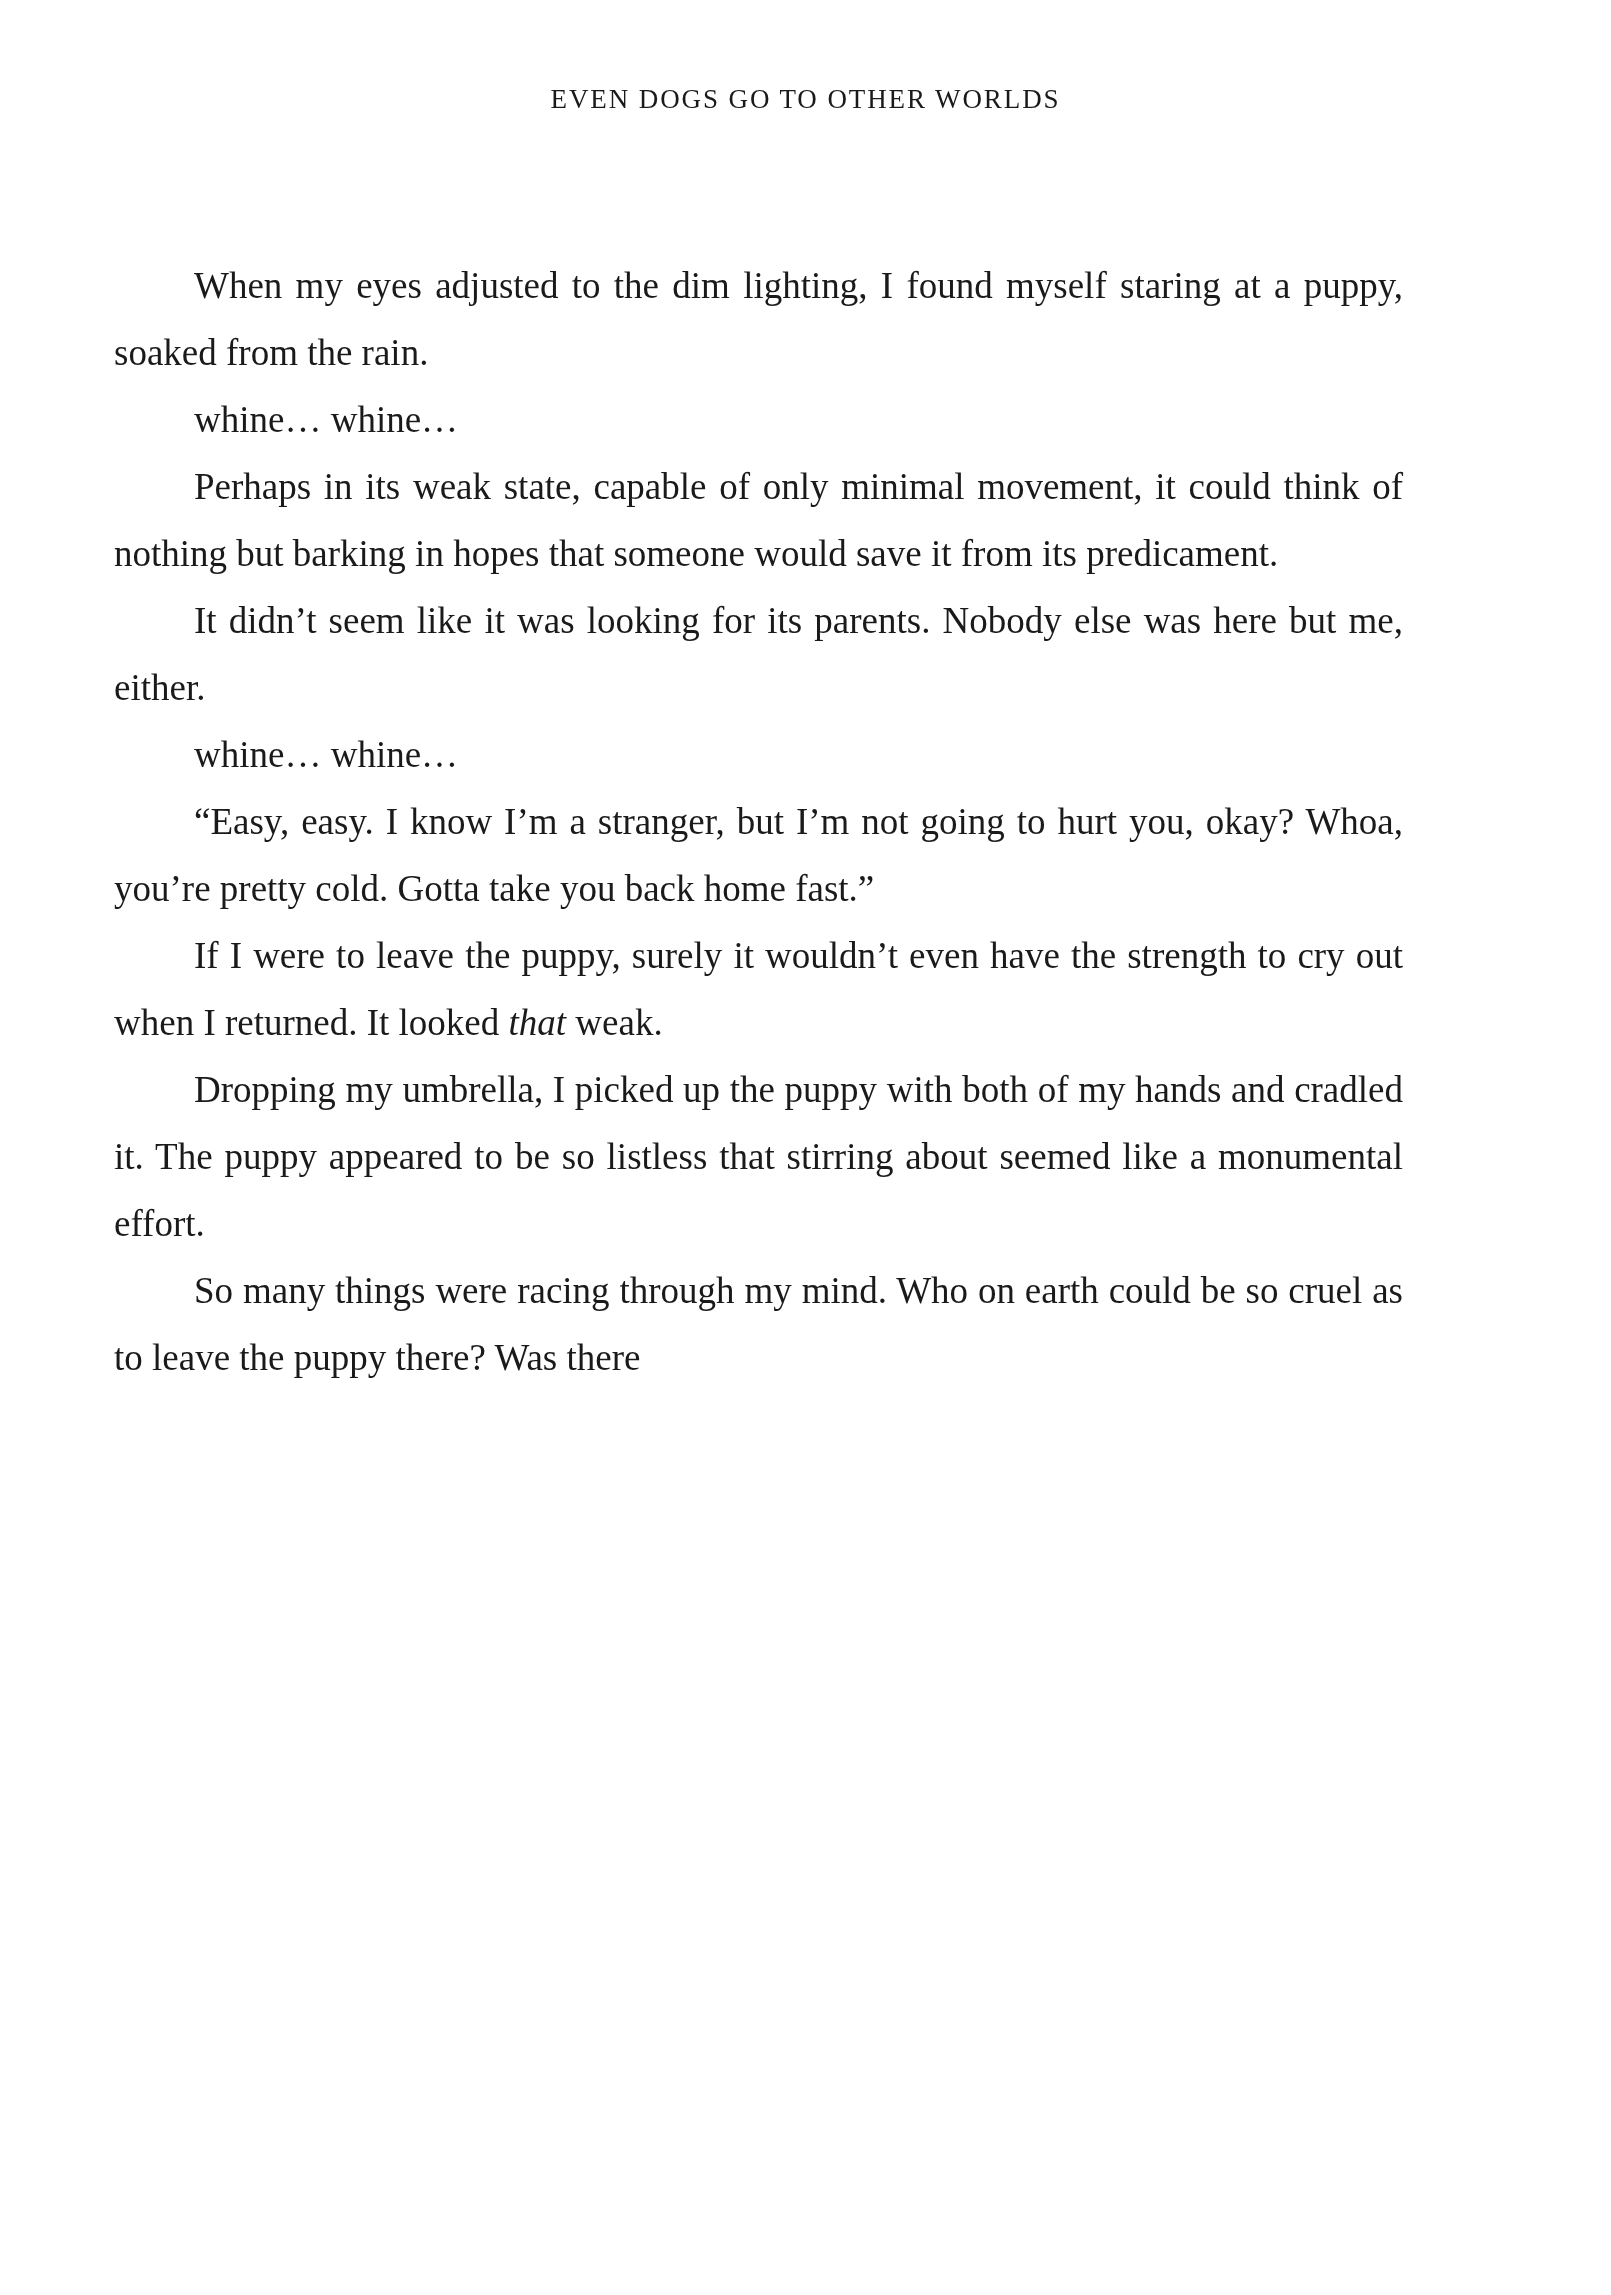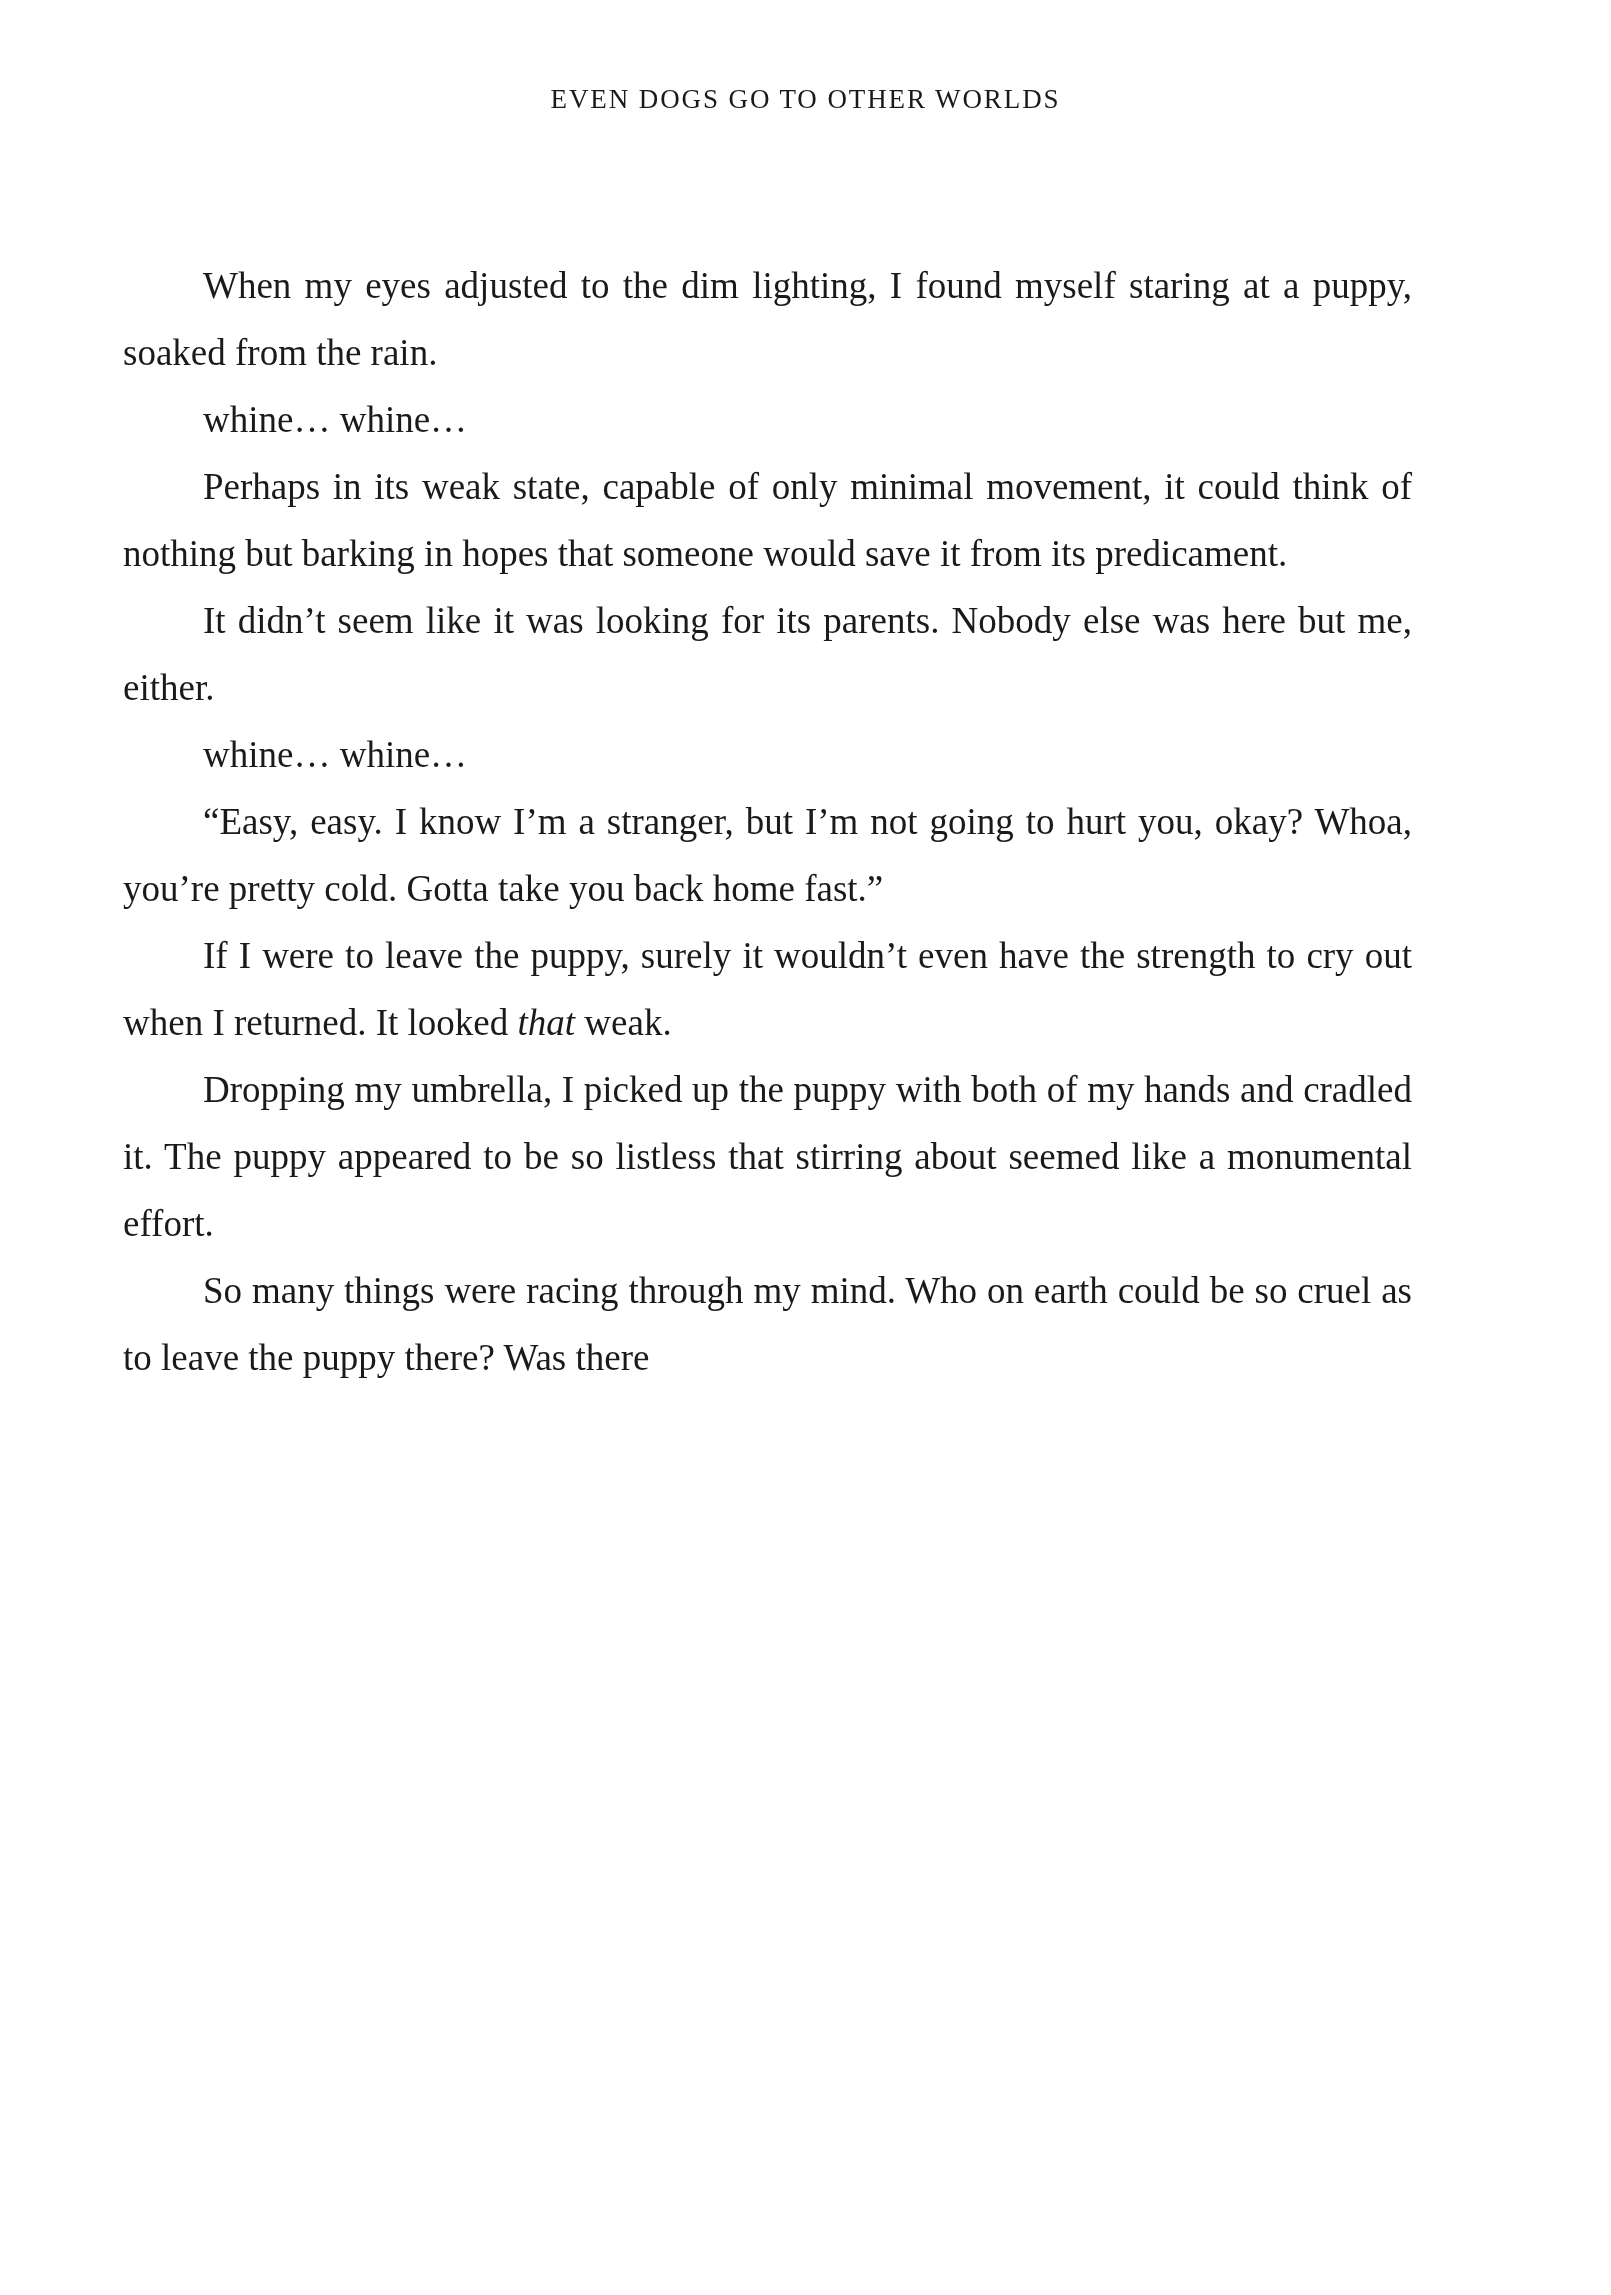--- a/index.html
+++ b/index.html
@@ -32,21 +32,21 @@
     font-variant: small-caps;
     text-transform: uppercase;
     color: #1a1a1a;
     white-space: nowrap;
   }
 
   
   .textblock {
     position: absolute;
     top: 252px;
-    left: 123px;
+    left: 114px;
     width: 1289px;
   }
 
   .para {
     margin: 0;
     text-indent: 80px;
     text-align: justify;
     text-justify: inter-word;
     font-size: 37px;
     line-height: 67px;

